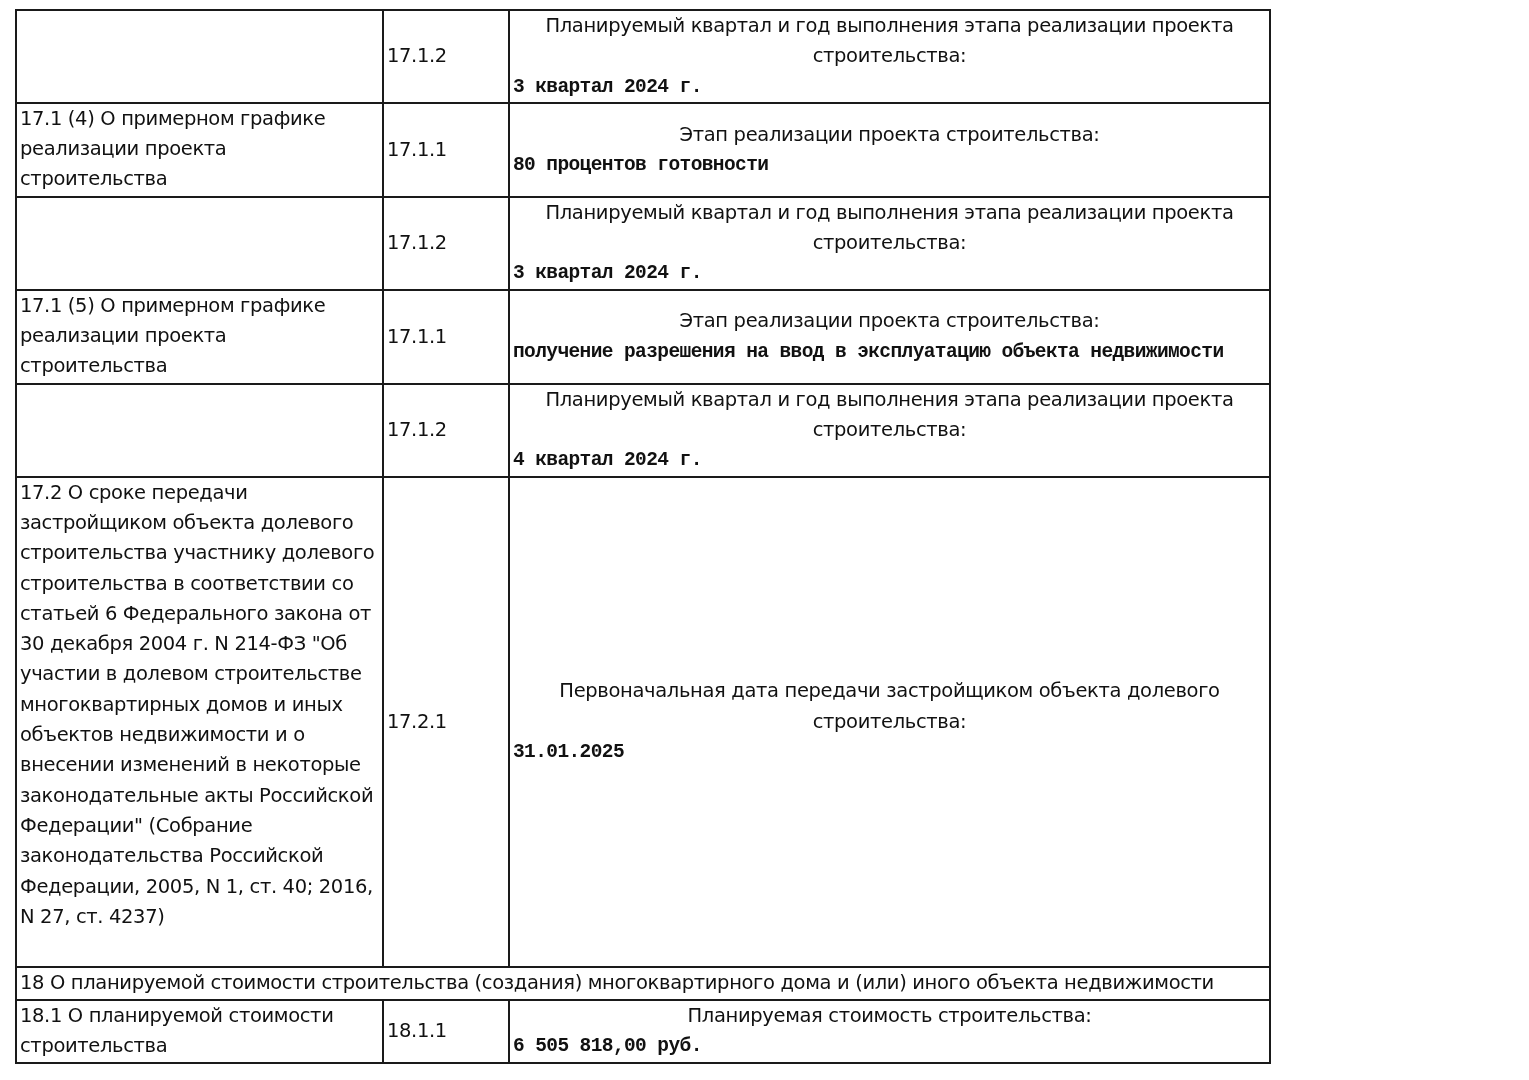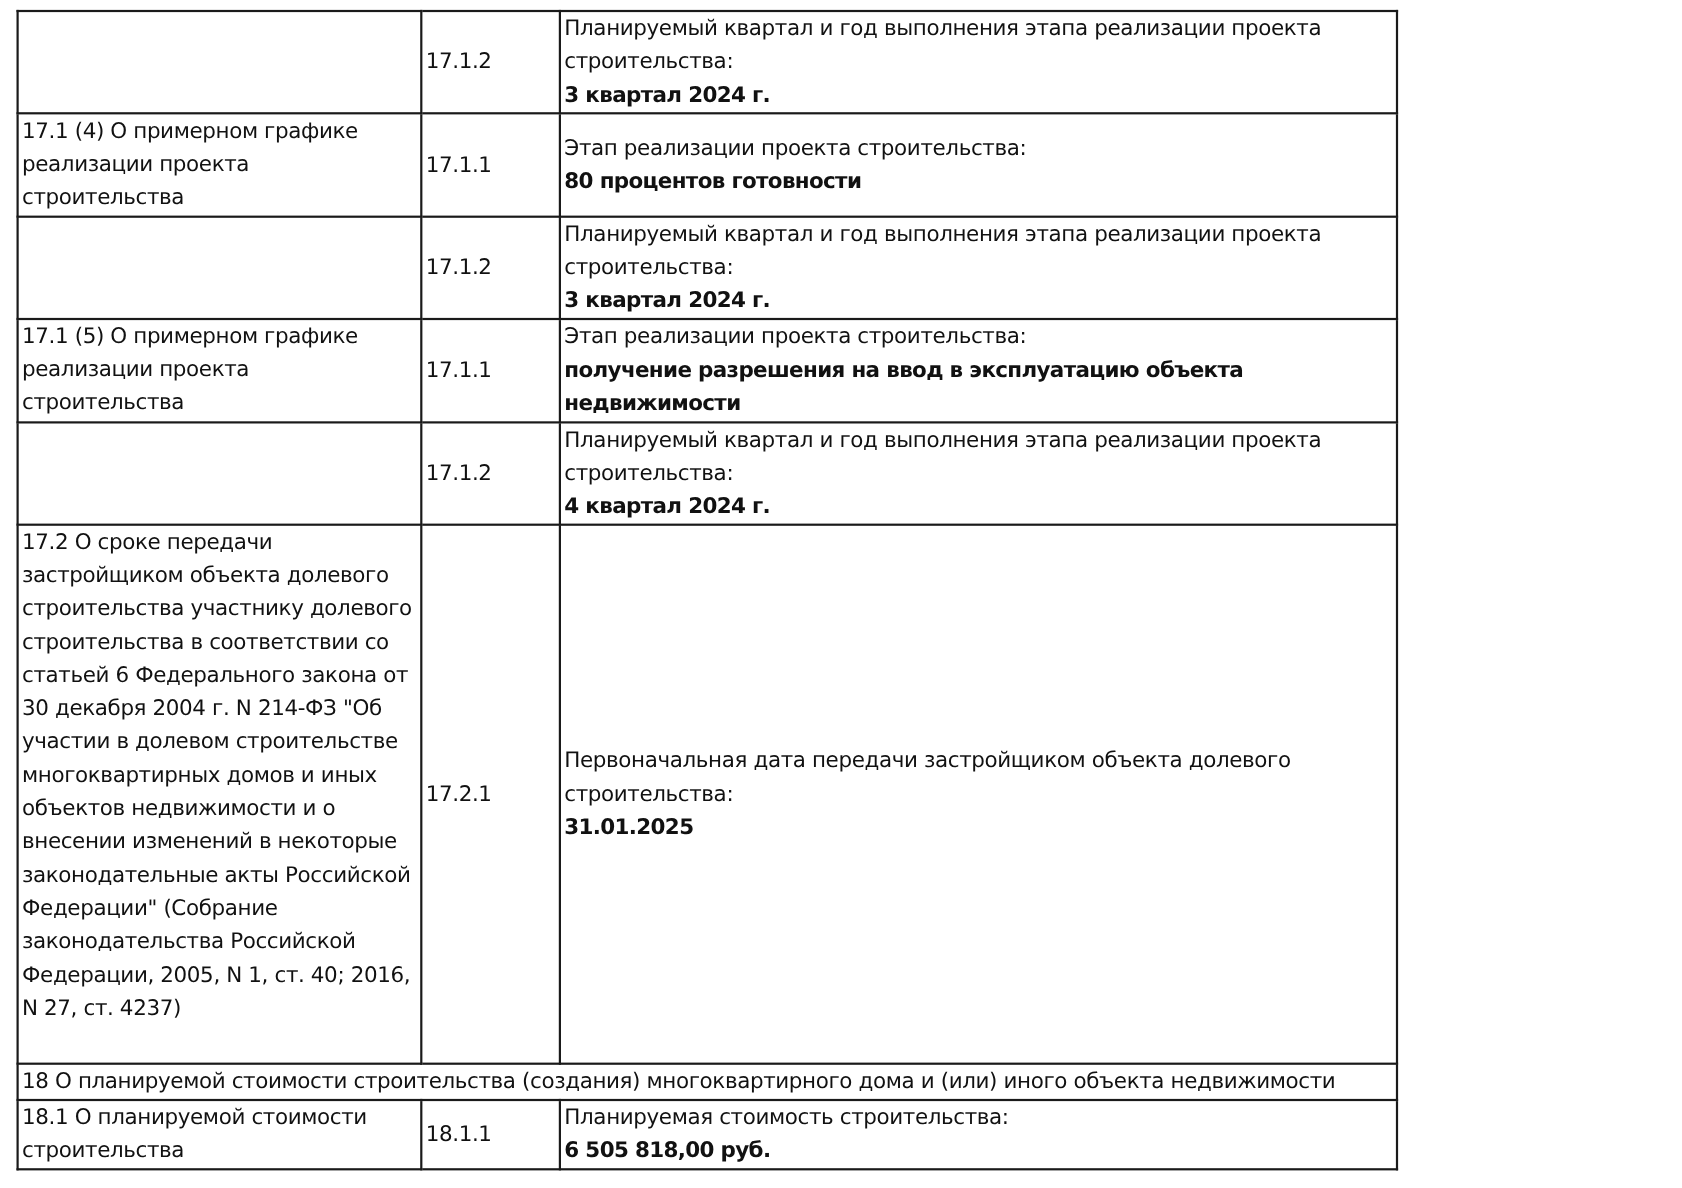--- a/index.html
+++ b/index.html
@@ -31,22 +31,22 @@
       padding: 0 3px 0 3px;
       vertical-align: middle;
       white-space: normal;
       word-wrap: break-word;
     }
     .col-a { width: 367px; }
     .col-b { width: 126px; }
     .col-c { width: auto; }
     .sec { vertical-align: top !important; margin-top: 48px; }
     .code { vertical-align: middle; }
-    .label { display: block; }
-    .value { display: block; font-weight: bold; letter-spacing: -0.6px; }
+    .label { display: block; text-align: center; }
+    .value { display: block; font-weight: bold; letter-spacing: -0.6px; font-family: Liberation Mono, monospace; }
     .full { vertical-align: middle; }
     tr.h65 td { height: 61px; }
     tr.h96 td { height: 92px; }
     tr.h35 td { height: 31px; }
   </style>
 </head>
 <body>
 
 <table class="doc-table">
   <colgroup>

